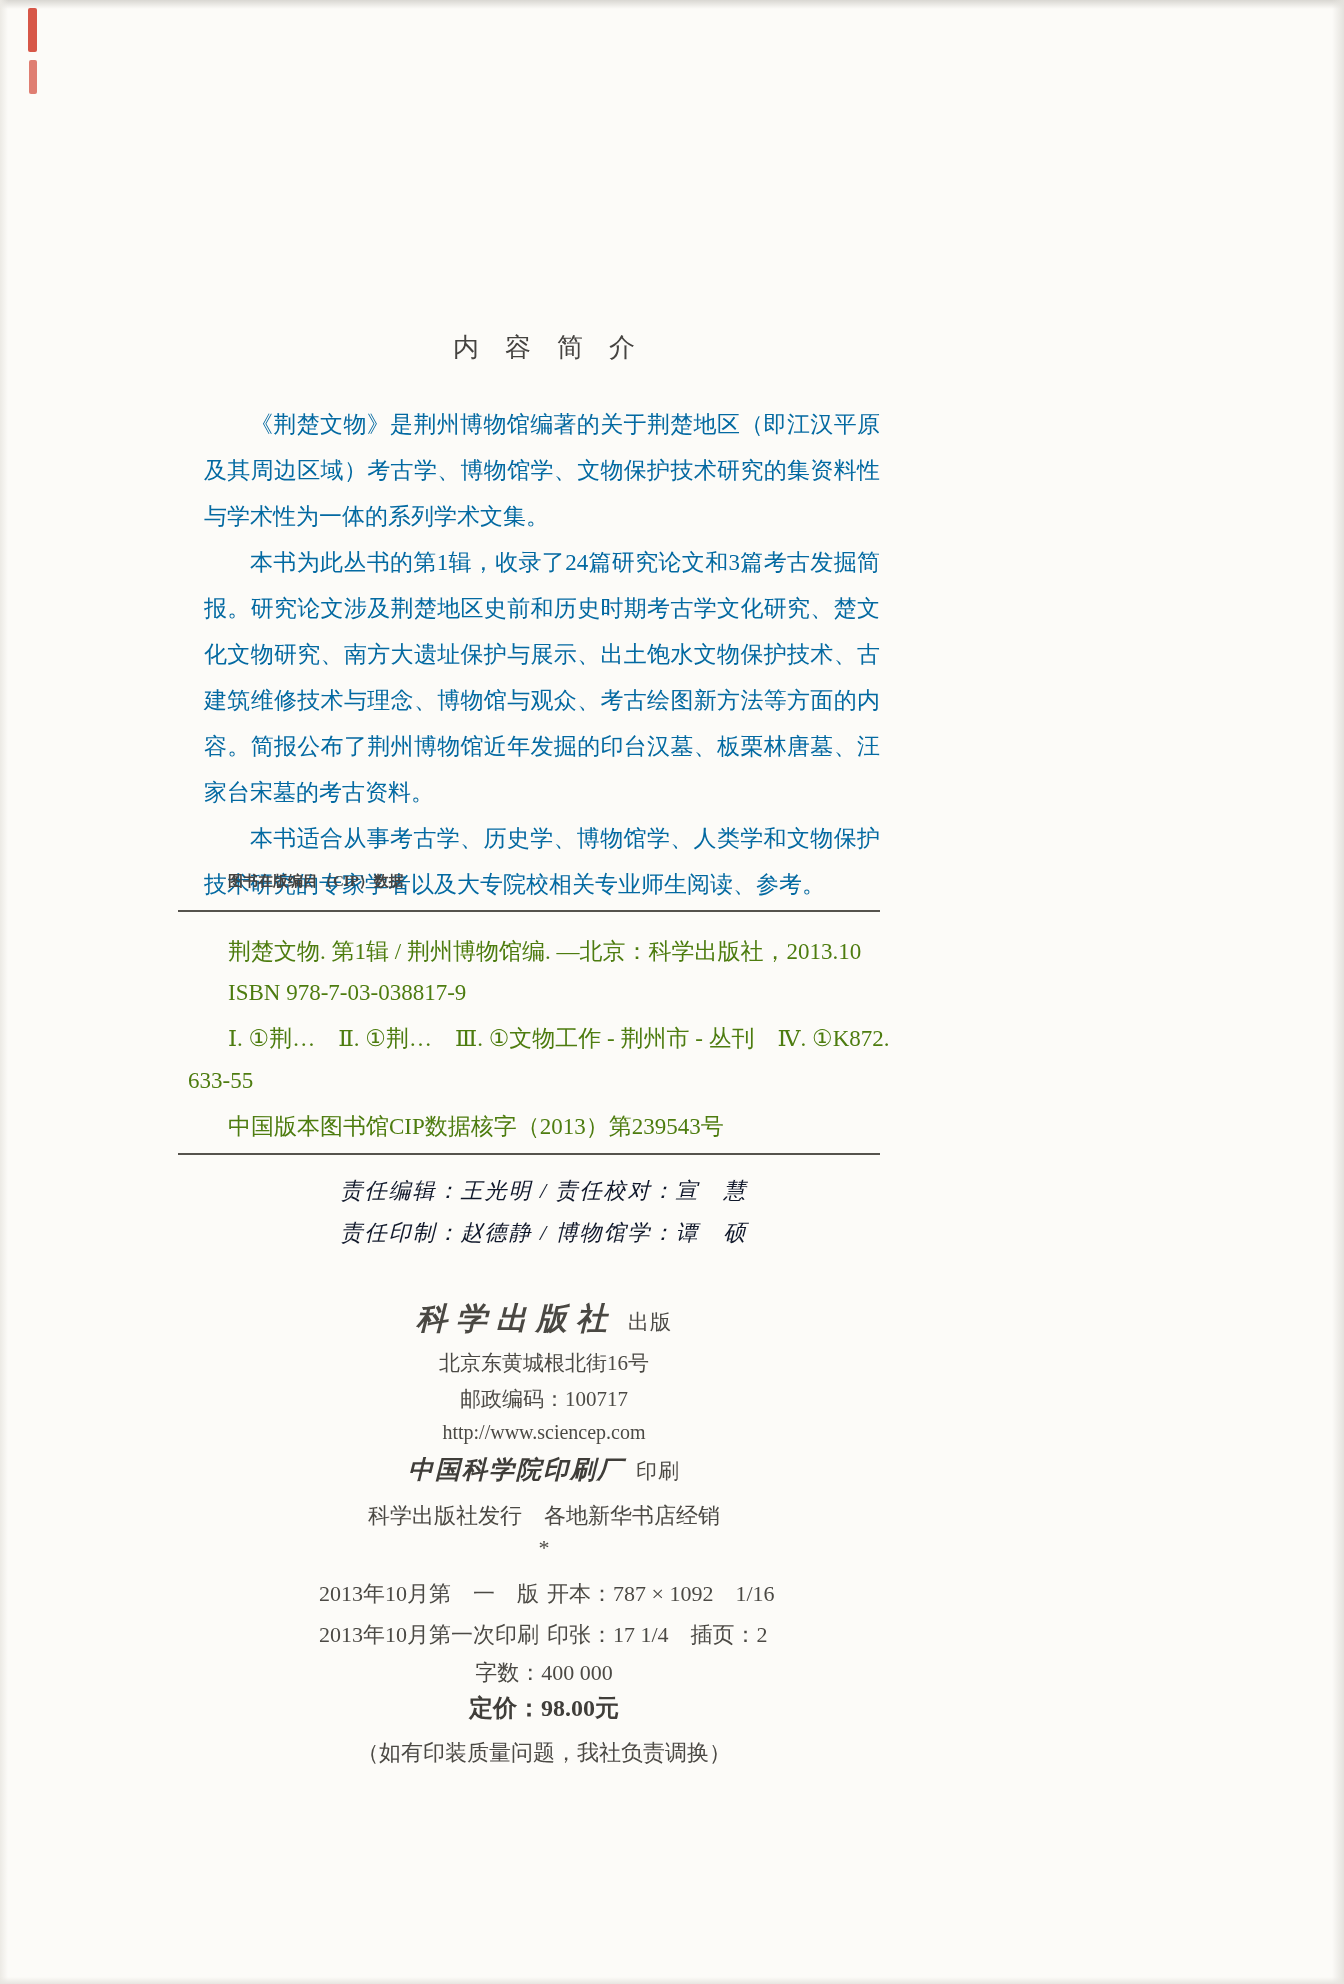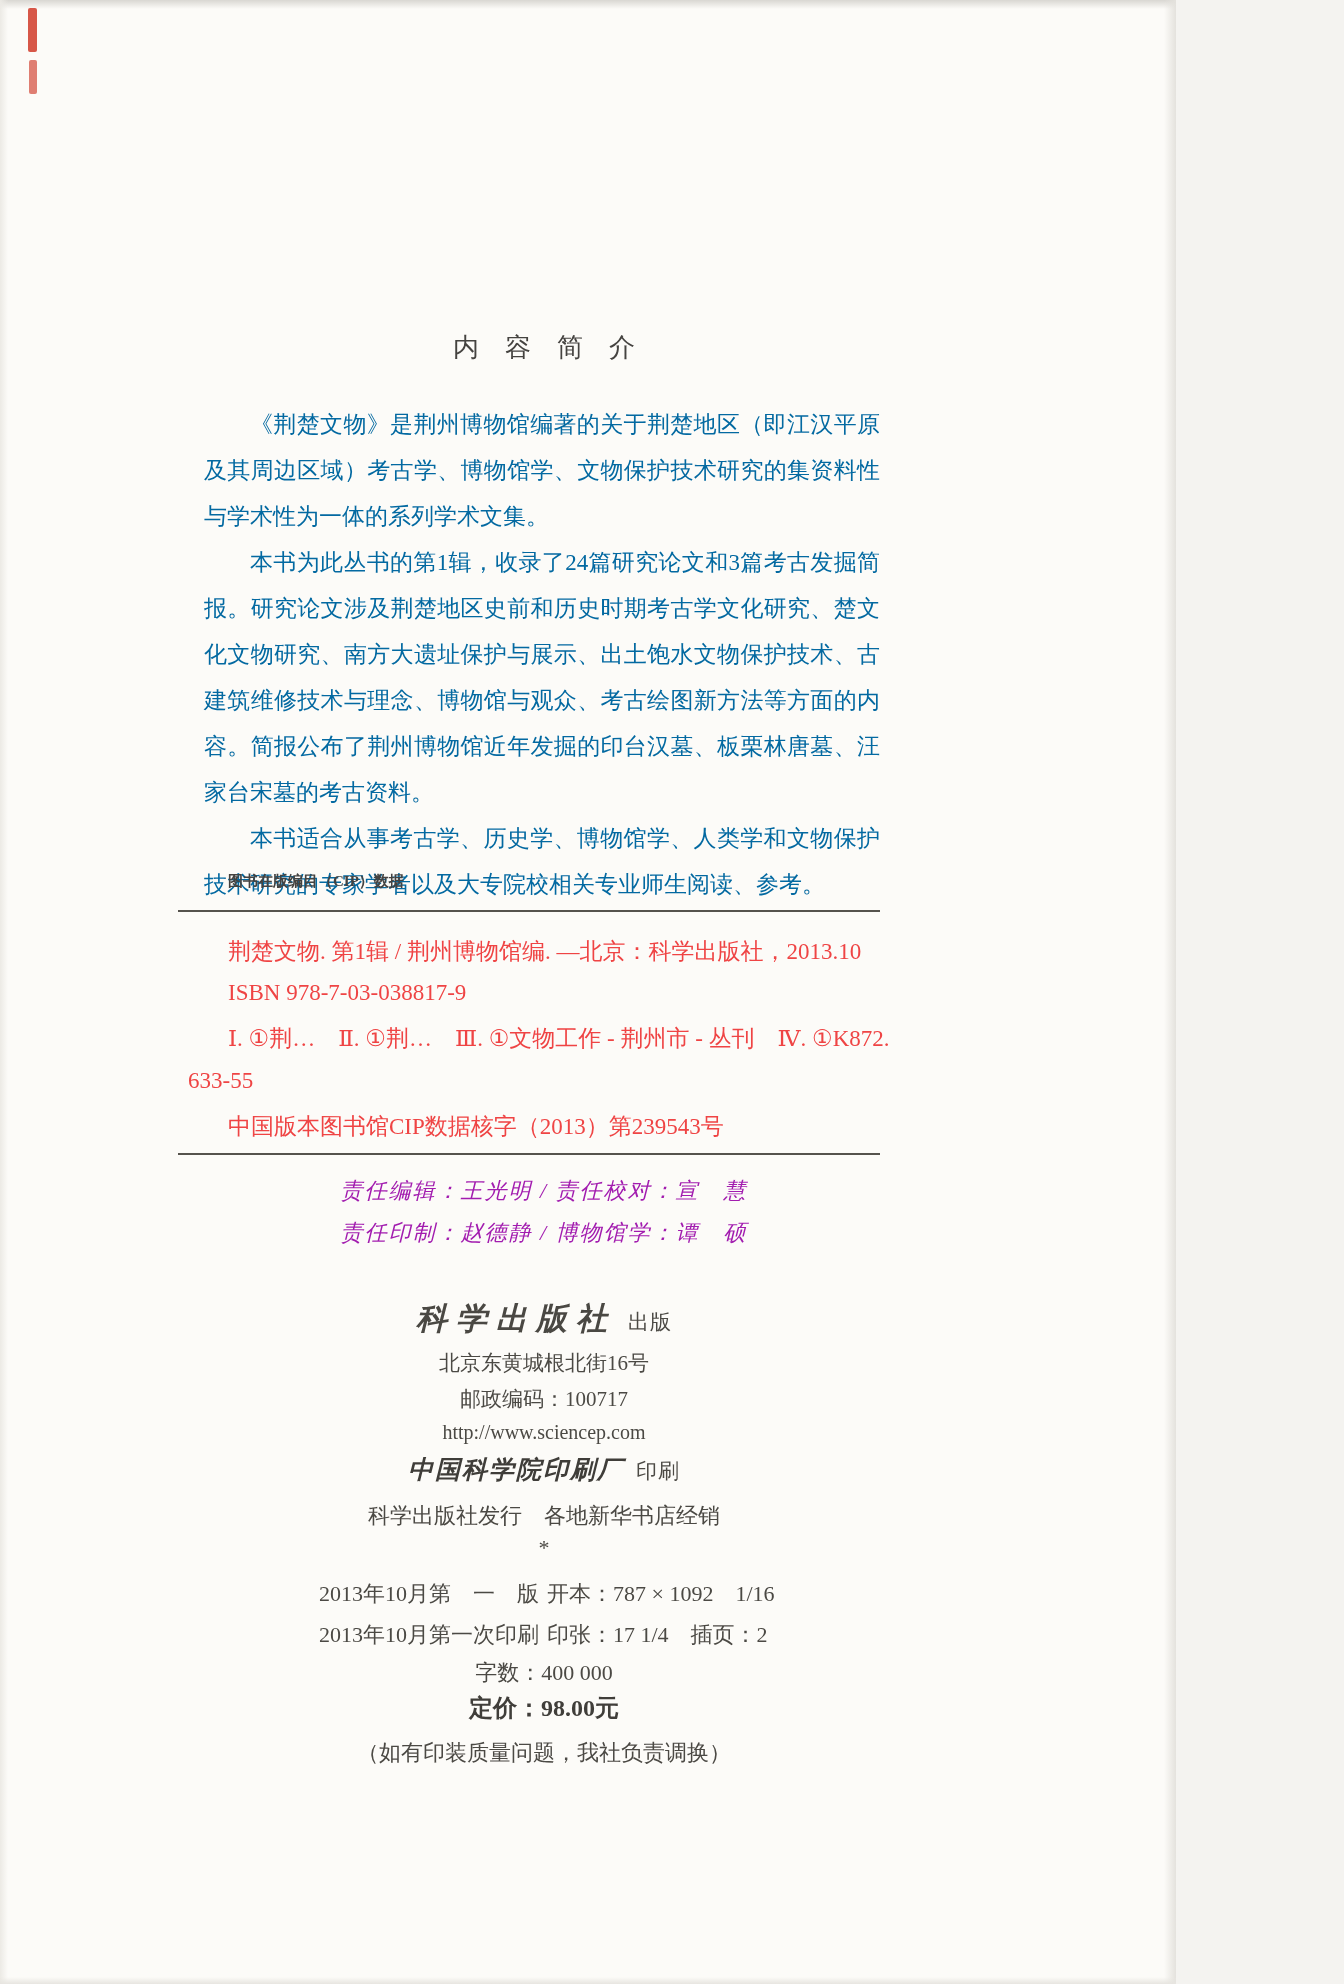--- a/index.html
+++ b/index.html
@@ -3,21 +3,21 @@
 <meta charset="utf-8">
 <style>
   html, body {
     margin: 0;
     padding: 0;
     background: #f4f3f0;
     font-family: "Liberation Serif", "DejaVu Serif", serif;
   }
   .page {
     position: relative;
-    width: 1176px;
+    width: 1344px;
     height: 1984px;
     background: #fcfbf8;
     color: #4b4944;
     overflow: hidden;
   }
   
   .edge { position: absolute; pointer-events: none; }
   .edge-top   { left: 0; top: 0; width: 100%; height: 9px;
                 background: linear-gradient(to bottom, #d9d7d2, rgba(252,251,248,0)); }
   .edge-right { right: 0; top: 0; width: 12px; height: 100%;
@@ -44,31 +44,31 @@
   .intro-body p { margin: 0; text-indent: 2em; }
 
   
   .cip-heading {
     position: absolute; left: 228px; top: 872px;
     font-size: 15px; font-weight: 700; color: #444240;
   }
   .rule { position: absolute; left: 178px; width: 702px; height: 2px; background: #56534d; }
   .rule-1 { top: 910px; }
   .rule-2 { top: 1153px; }
-  .cip-line { position: absolute; left: 228px; font-size: 23px; color: #ef4444; white-space: nowrap; }
+  .cip-line { position: absolute; left: 228px; font-size: 23px; color: #4d7c0f; white-space: nowrap; }
   .cip-l0 { top: 936px; }
   .cip-l1 { top: 980px; }
   .cip-l2 { top: 1023px; }
   .cip-l3 { top: 1068px; left: 188px; }
   .cip-l4 { top: 1111px; }
 
   
   .credit {
     position: absolute; left: 204px; width: 680px; text-align: center;
-    font-style: italic; font-size: 22px; color: #a21caf; letter-spacing: 2px;
+    font-style: italic; font-size: 22px; color: #0f172a; letter-spacing: 2px;
   }
   .credit-1 { top: 1176px; }
   .credit-2 { top: 1218px; }
 
   
   .pub-line, .pub-name, .pub-printer {
     position: absolute; left: 204px; width: 680px; text-align: center; white-space: nowrap;
   }
   .pub-name { top: 1298px; }
   .pub-script {

